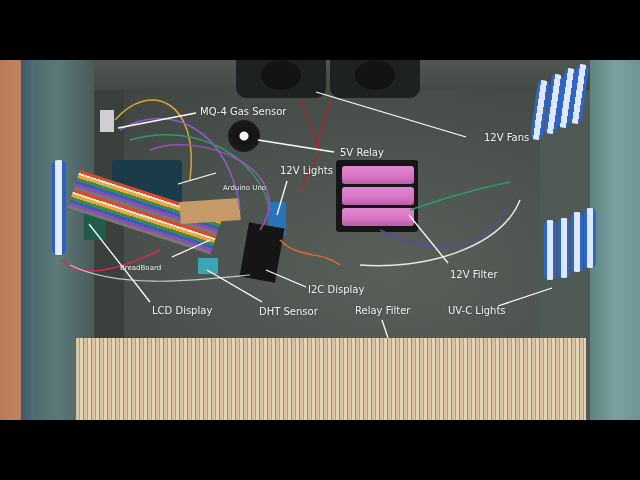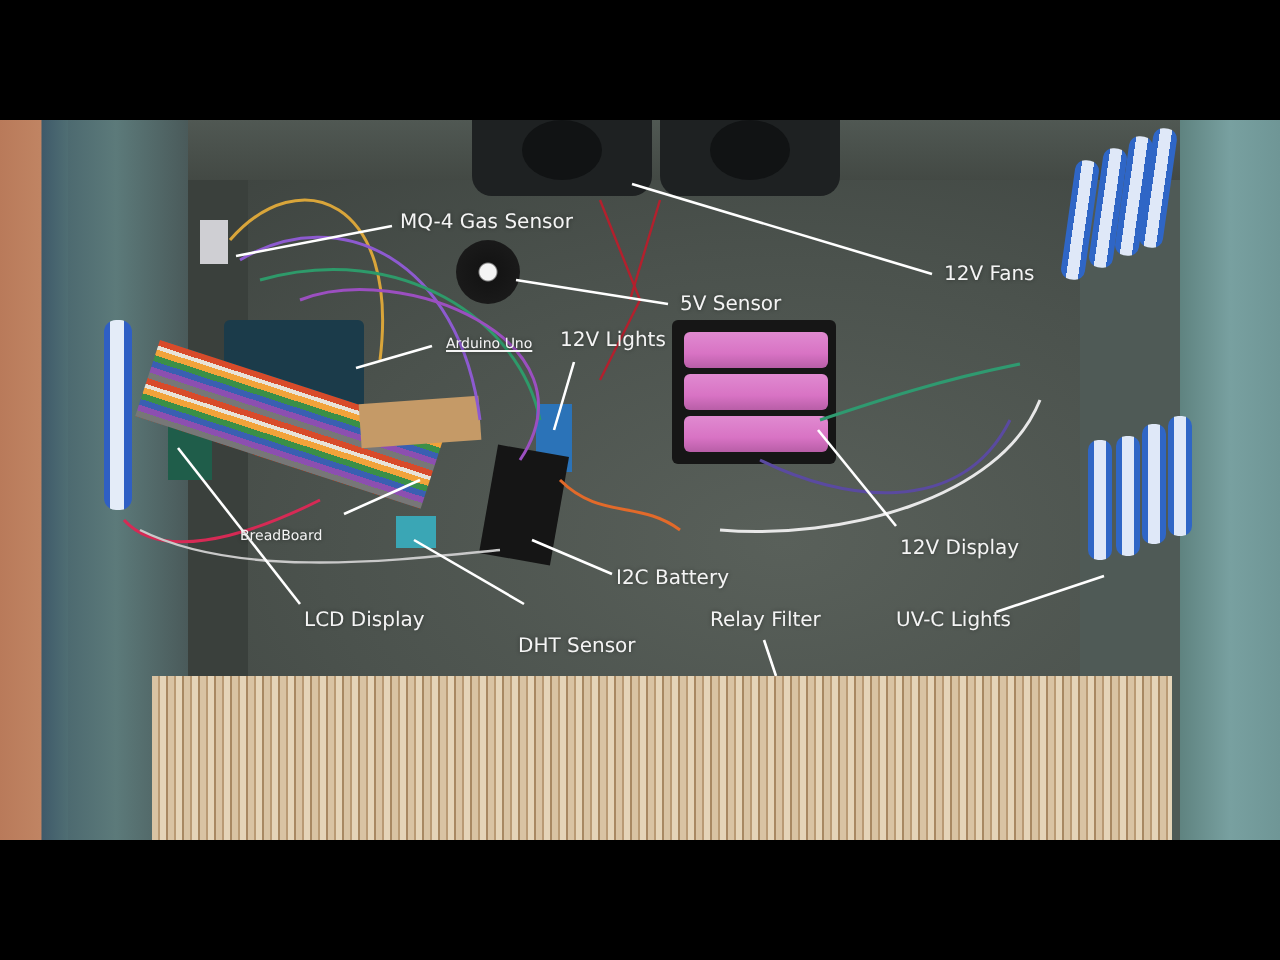--- a/index.html
+++ b/index.html
@@ -133,23 +133,23 @@
   <line x1="210" y1="240" x2="172" y2="257" stroke="#fff" stroke-width="1.3"></line>
   <line x1="266" y1="270" x2="306" y2="287" stroke="#fff" stroke-width="1.3"></line>
   <line x1="409" y1="215" x2="448" y2="263" stroke="#fff" stroke-width="1.3"></line>
   <line x1="89" y1="224" x2="150" y2="302" stroke="#fff" stroke-width="1.3"></line>
   <line x1="207" y1="270" x2="262" y2="302" stroke="#fff" stroke-width="1.3"></line>
   <line x1="382" y1="320" x2="388" y2="338" stroke="#fff" stroke-width="1.3"></line>
   <line x1="498" y1="306" x2="552" y2="288" stroke="#fff" stroke-width="1.3"></line>
 </svg>
 
 <div class="label" style="left:200px;top:106px;">MQ-4 Gas Sensor</div>
-<div class="label" style="left:472px;top:132px;">12V Fans</div>
-<div class="label" style="left:340px;top:147px;">5V Sensor</div>
-<div class="label small" style="left:223px;top:168px;text-decoration:underline;">Arduino Uno</div>
+<div class="label" style="left:484px;top:132px;">12V Fans</div>
+<div class="label" style="left:340px;top:147px;">5V Relay</div>
+<div class="label small" style="left:223px;top:184px;">Arduino Uno</div>
 <div class="label" style="left:280px;top:165px;">12V Lights</div>
 <div class="label small" style="left:120px;top:264px;">BreadBoard</div>
-<div class="label" style="left:308px;top:284px;">I2C Battery</div>
-<div class="label" style="left:450px;top:269px;">12V Display</div>
+<div class="label" style="left:308px;top:284px;">I2C Display</div>
+<div class="label" style="left:450px;top:269px;">12V Filter</div>
 <div class="label" style="left:152px;top:305px;">LCD Display</div>
-<div class="label" style="left:259px;top:306px;margin-top:12px;">DHT Sensor</div>
+<div class="label" style="left:259px;top:306px;">DHT Sensor</div>
 <div class="label" style="left:355px;top:305px;">Relay Filter</div>
 <div class="label" style="left:448px;top:305px;">UV-C Lights</div>
 
 </body></html>

